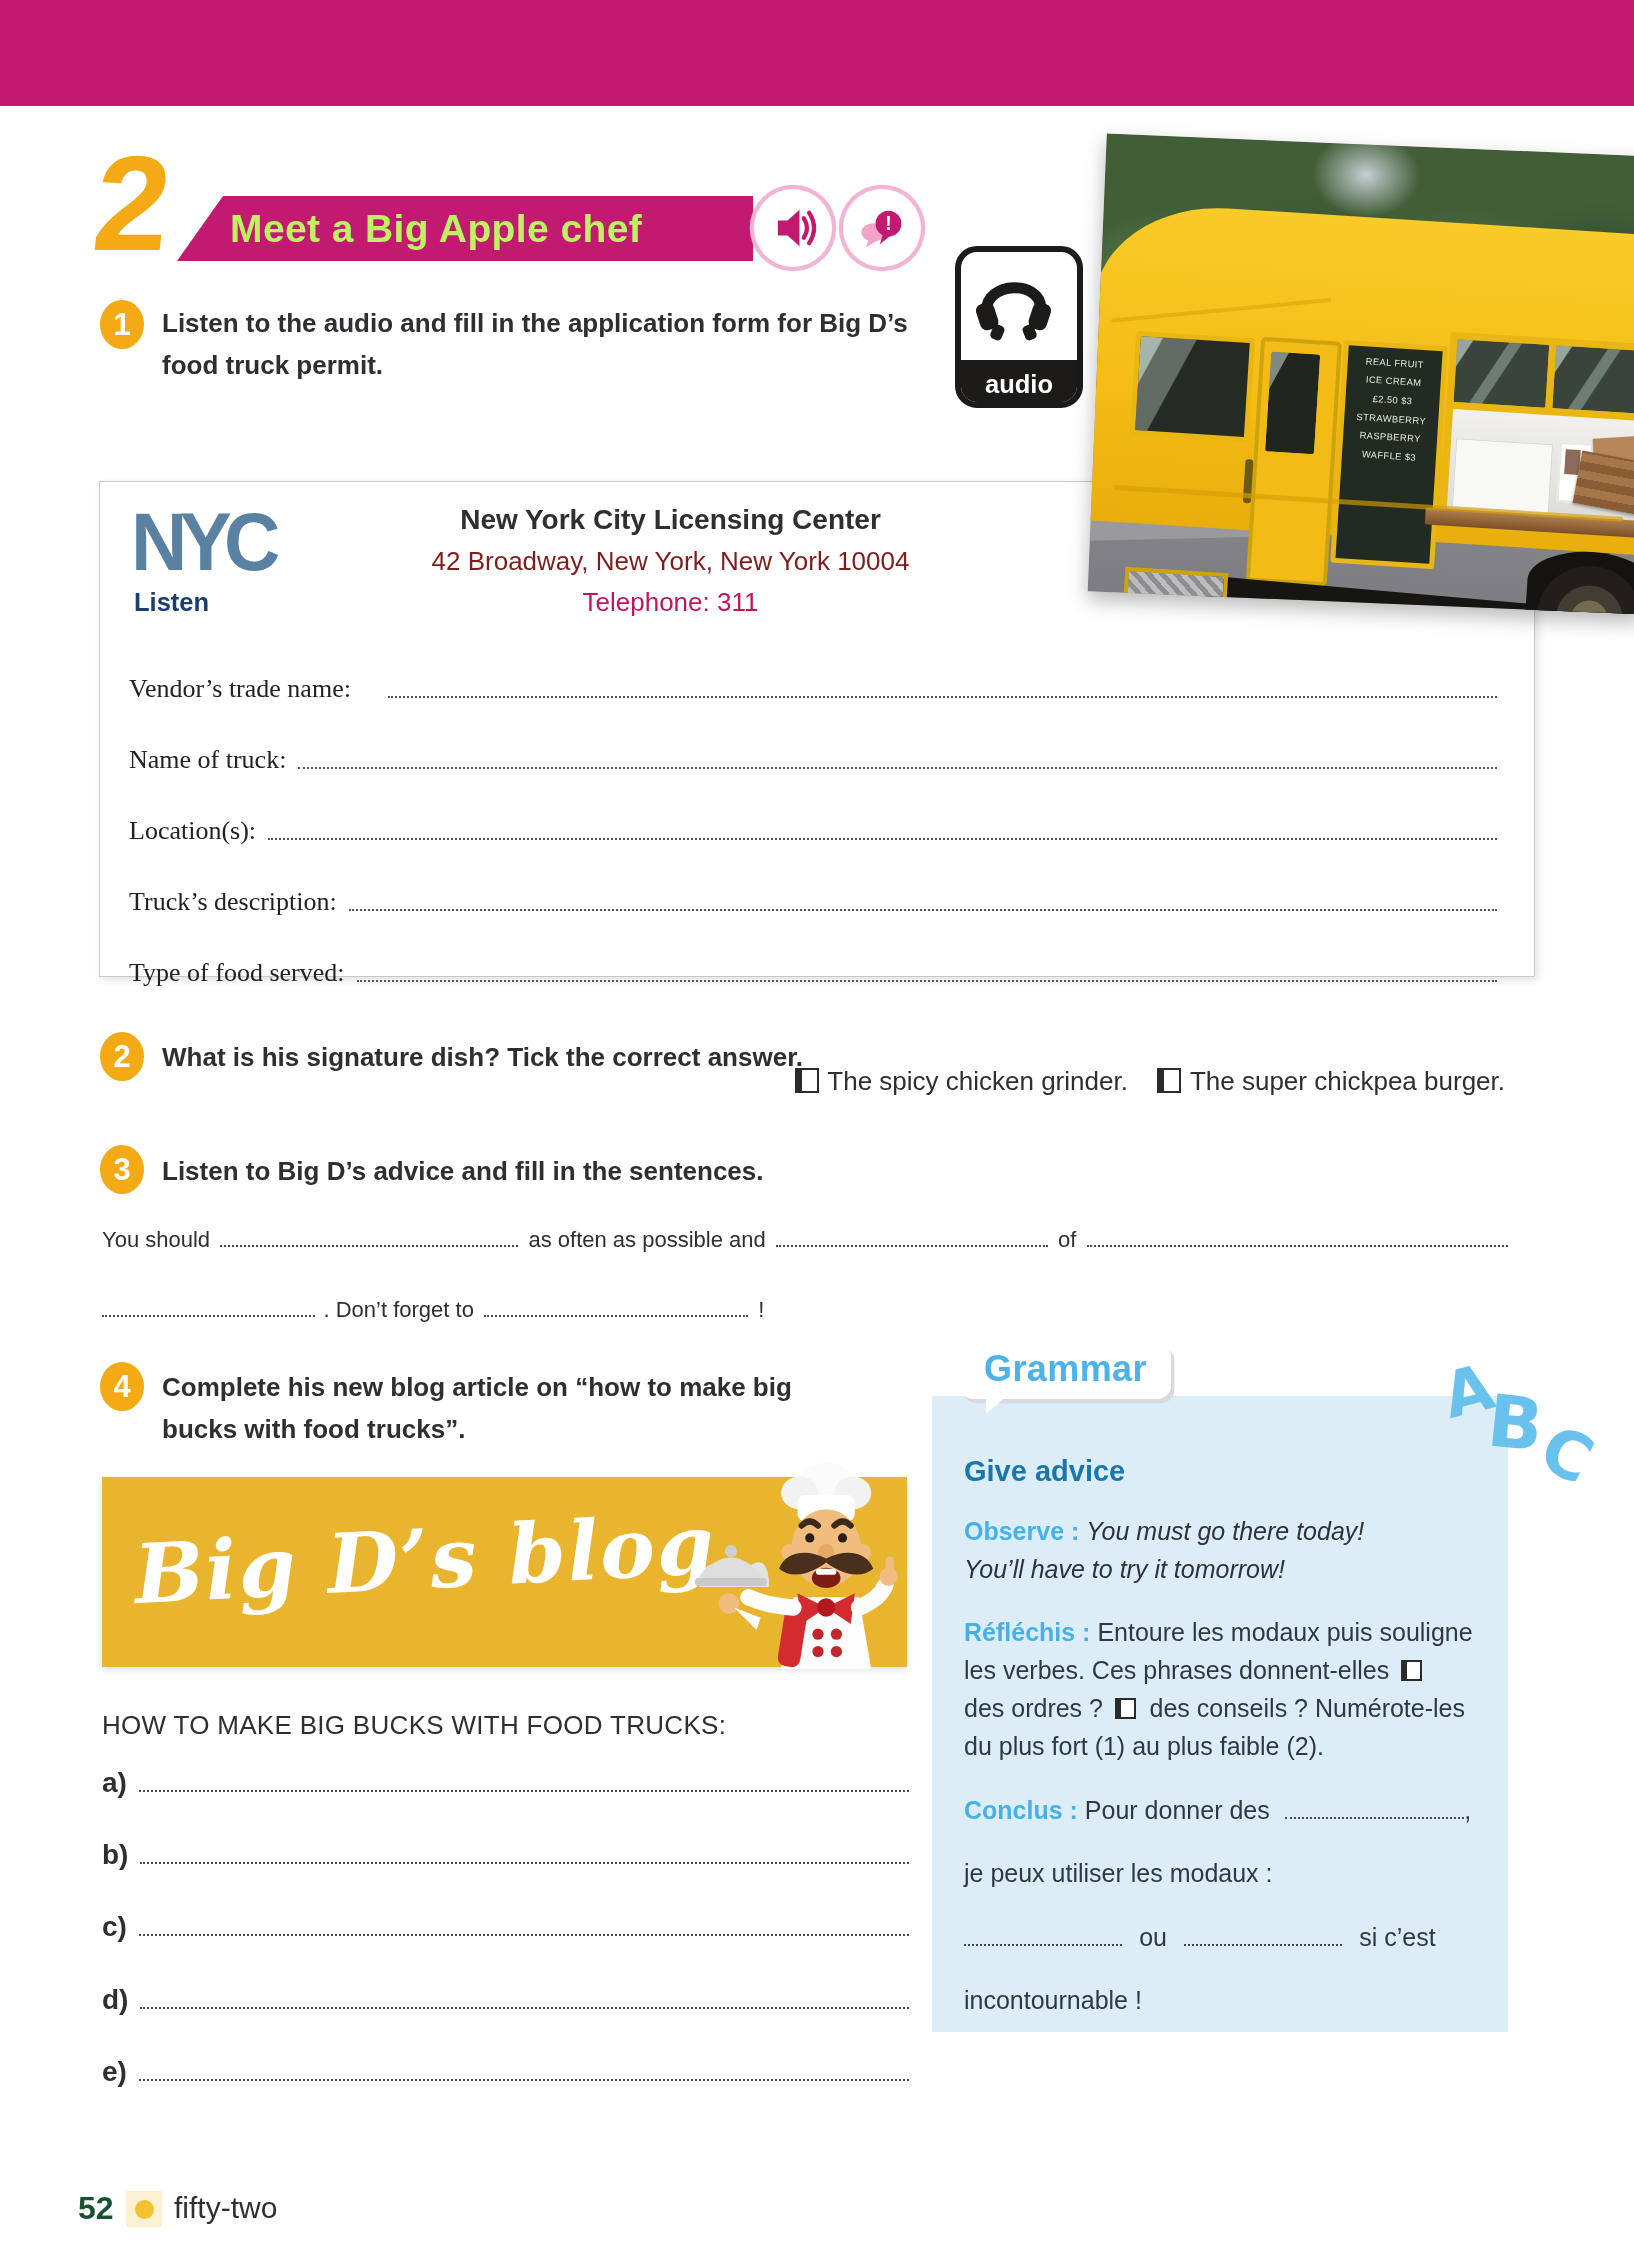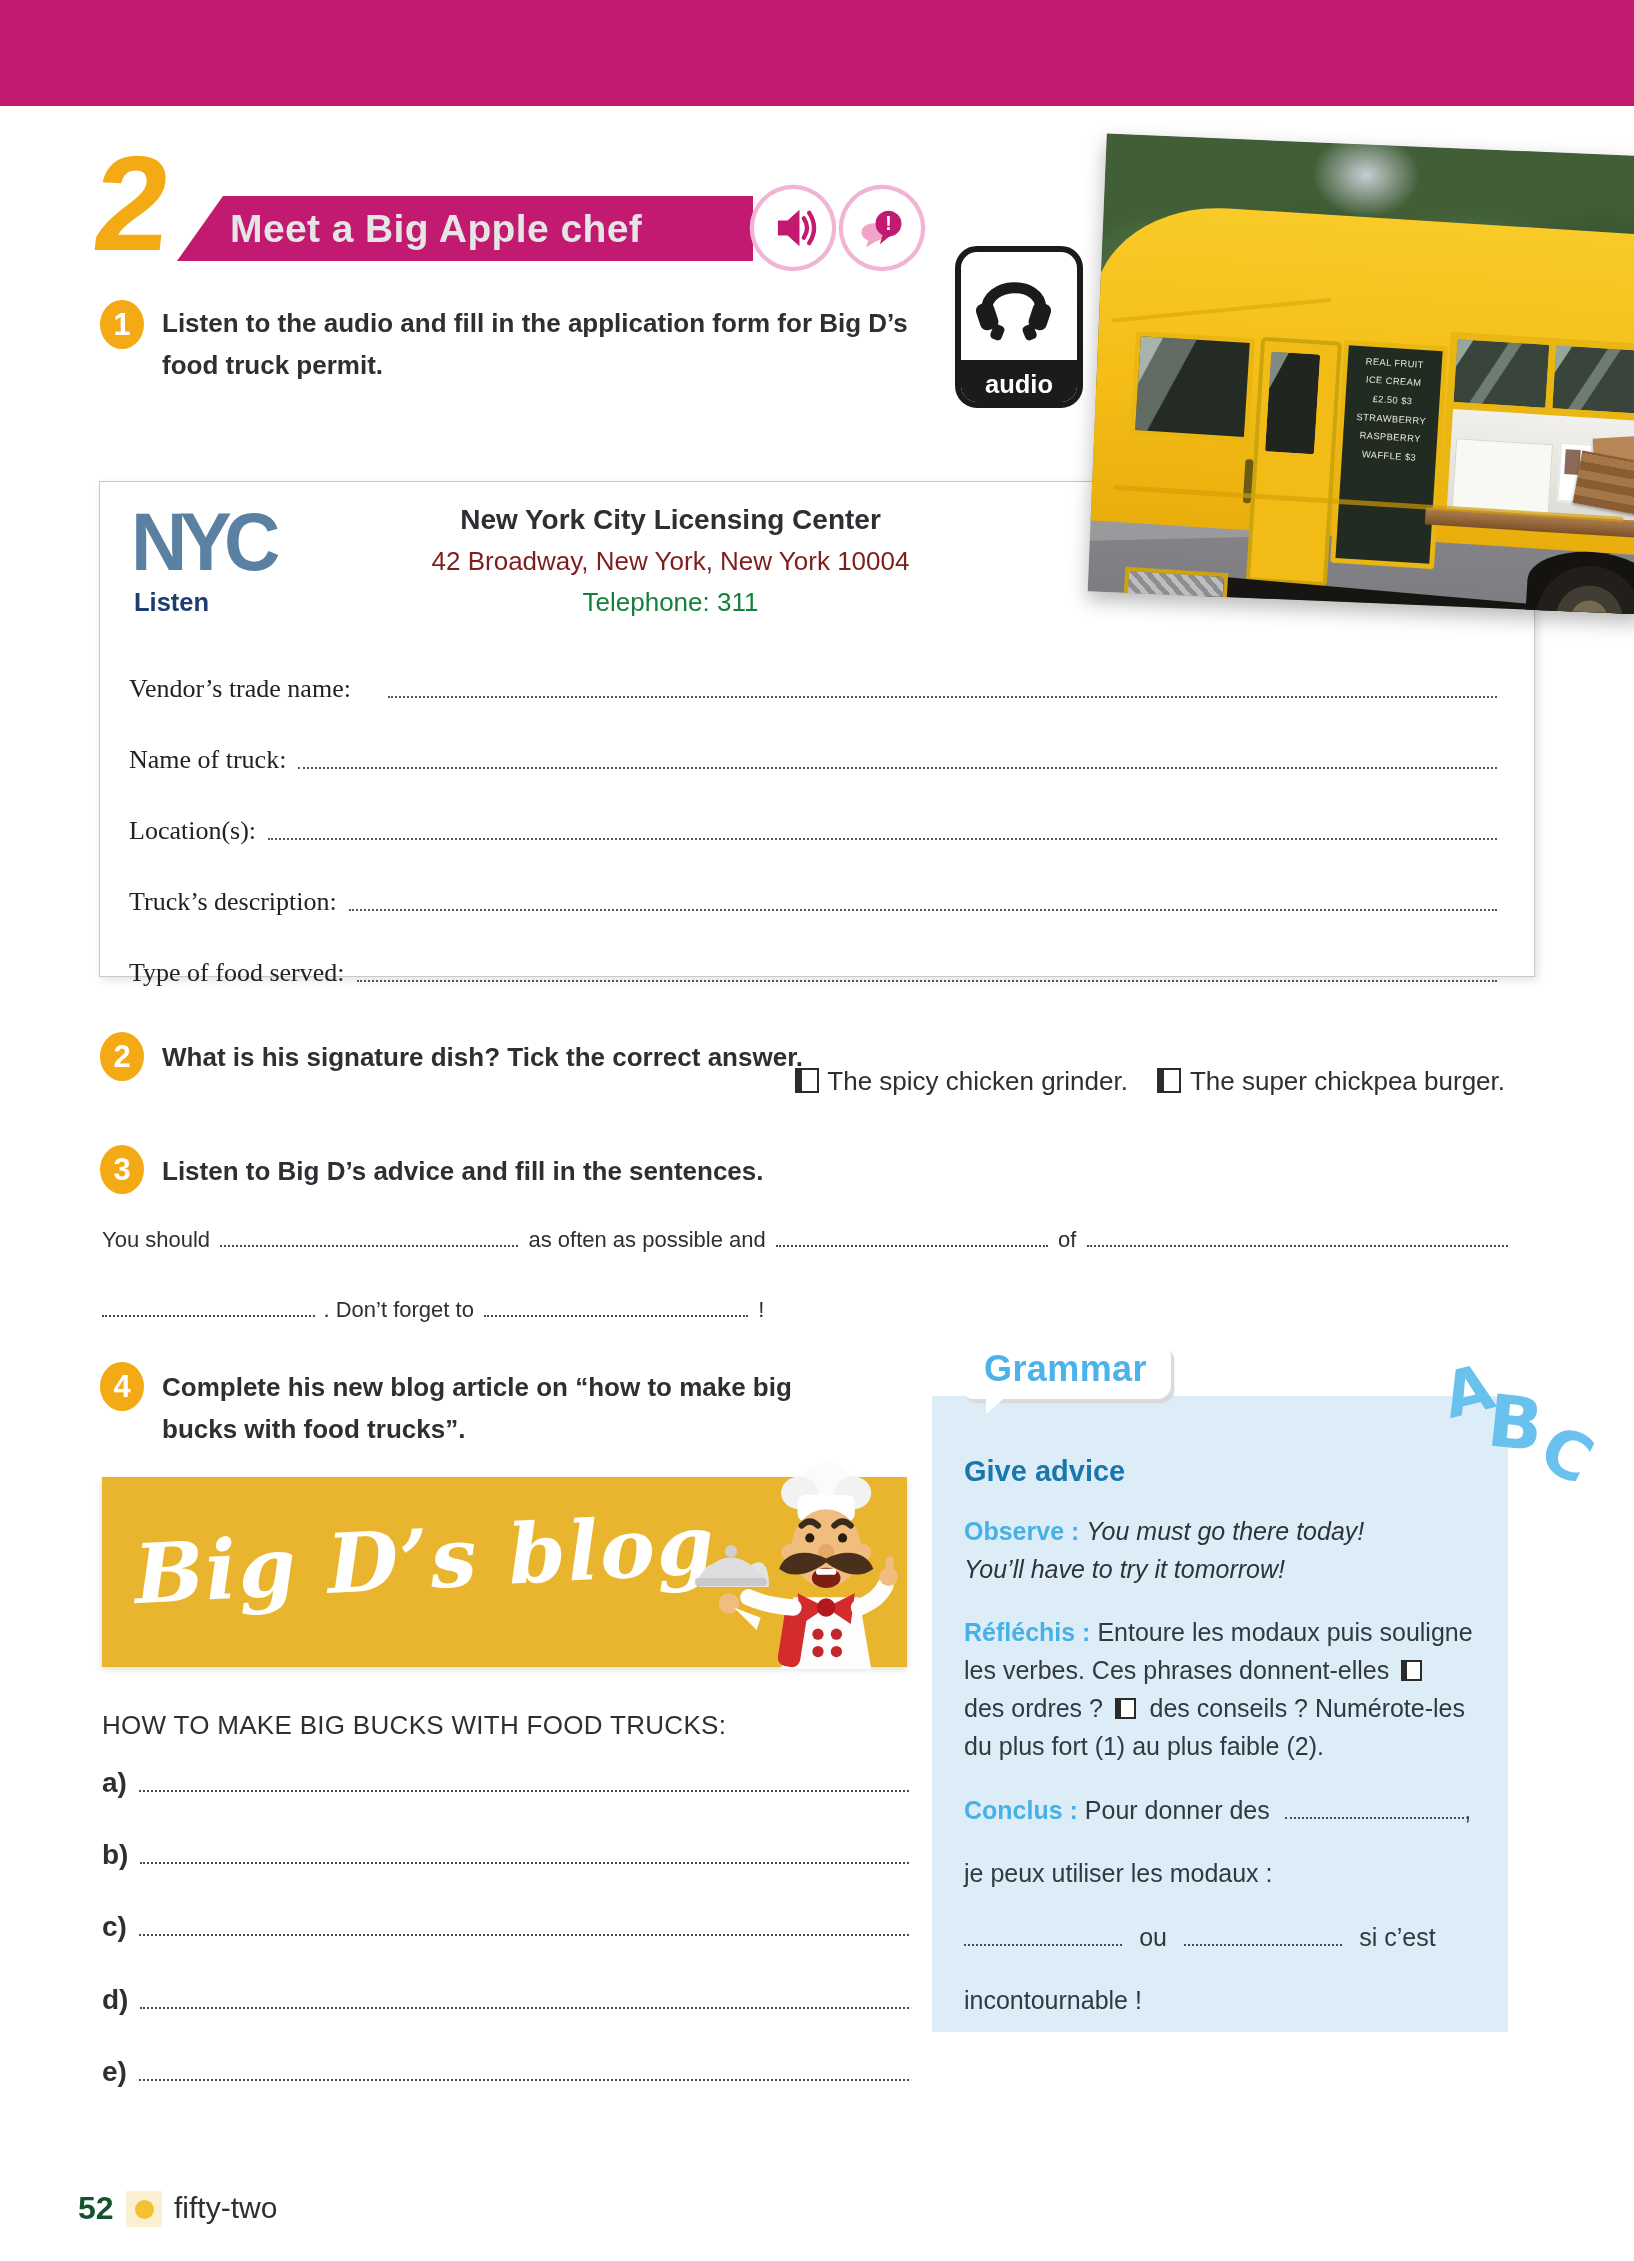--- a/index.html
+++ b/index.html
@@ -8,21 +8,21 @@
 
   
   .topbar{position:absolute;left:0;top:0;width:1635px;height:106px;background:#c11a70;}
 
   
   .unit-number{position:absolute;left:95px;top:136px;font-size:135px;line-height:1;
     font-weight:800;color:#f3aa15;transform:skewX(-6deg);z-index:3;
     text-shadow:3.4px 0 0 #fff,-3.4px 0 0 #fff,0 3.4px 0 #fff,0 -3.4px 0 #fff,2.6px 2.6px 0 #fff,-2.6px 2.6px 0 #fff,2.6px -2.6px 0 #fff;}
   .unit-banner{position:absolute;left:177px;top:196px;width:576px;height:65px;background:#c11a70;
     clip-path:polygon(46px 0,100% 0,100% 100%,0 100%);z-index:2;}
-  .unit-title{color:#e5e5e5;font-weight:bold;font-size:39px;line-height:65px;padding-left:53px;letter-spacing:0.4px;white-space:nowrap;}
+  .unit-title{color:#bef264;font-weight:bold;font-size:39px;line-height:65px;padding-left:53px;letter-spacing:0.4px;white-space:nowrap;}
   .icon-circle{position:absolute;width:78px;height:78px;border-radius:50%;background:#fff;
     box-shadow:0 0 0 4.3px #f2b4d4;z-index:3;display:flex;align-items:center;justify-content:center;}
   .circ-speaker{left:754px;top:189px;}
   .circ-speech{left:843px;top:189px;}
 
   
   .ex-num{position:absolute;width:44px;height:49px;border-radius:50%;background:#f3aa15;color:#fff;
     font-weight:bold;font-size:31px;display:flex;align-items:center;justify-content:center;z-index:2;}
   .ex-text{position:absolute;font-size:26px;font-weight:bold;line-height:1.6;color:#2e2e33;}
 
@@ -86,21 +86,21 @@
 
   
   .form-card{position:absolute;left:99px;top:481px;width:1434px;height:494px;background:#fff;
     border:1.7px solid #c9c9c9;box-shadow:2.6px 3.4px 8.5px rgba(0,0,0,.12);z-index:1;}
   .nyc-logo{position:absolute;left:31px;top:19px;font-weight:bold;font-size:78px;color:#5b81a2;
     letter-spacing:-7.7px;transform:scaleY(1.05);transform-origin:top left;line-height:1;}
   .nyc-health{position:absolute;left:34px;top:106px;font-weight:bold;font-size:25.5px;color:#1c3d6f;}
   .form-head{position:absolute;left:247px;top:22px;width:647px;text-align:center;}
   .form-head .t1{font-weight:bold;font-size:28px;margin-bottom:10.2px;}
   .form-head .t2{font-size:26px;margin-bottom:10.2px;color:#7f1d1d;}
-  .form-head .t3{font-size:26px;color:#15803d;}
+  .form-head .t3{font-size:26px;color:#be185d;}
   .form-rows{position:absolute;left:29px;top:153px;width:1371px;}
   .form-row{display:flex;align-items:flex-end;height:71px;font-family:"Liberation Serif",serif;
     font-size:26px;color:#222;}
   .form-row .lbl{white-space:nowrap;padding-bottom:1.7px;}
   .form-row .dots{flex:1;border-bottom:2.6px dotted #555;margin:0 3.4px 8.5px 12px;height:1em;}
   .form-row.first .dots{margin-left:37px;}
 
   
   .blank{display:inline-block;border-bottom:2.6px dotted #4a4a4a;height:.95em;vertical-align:baseline;}
 

